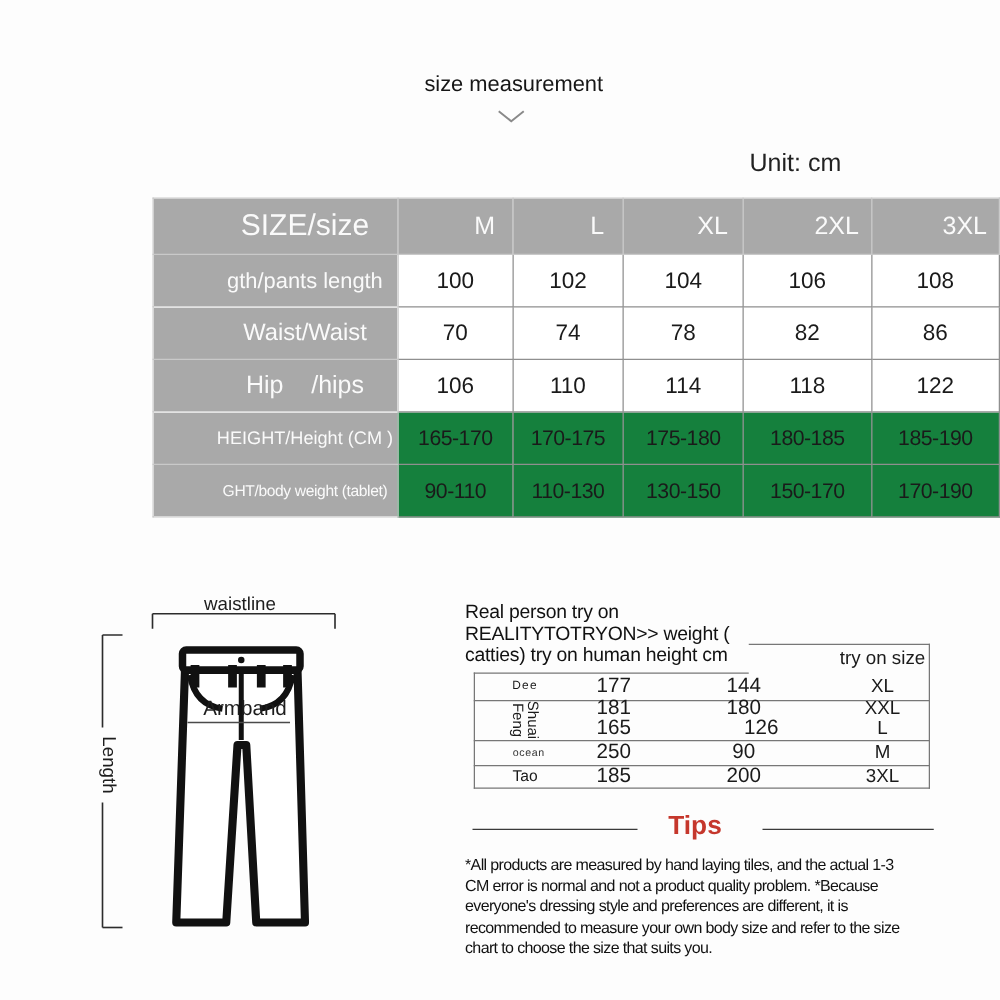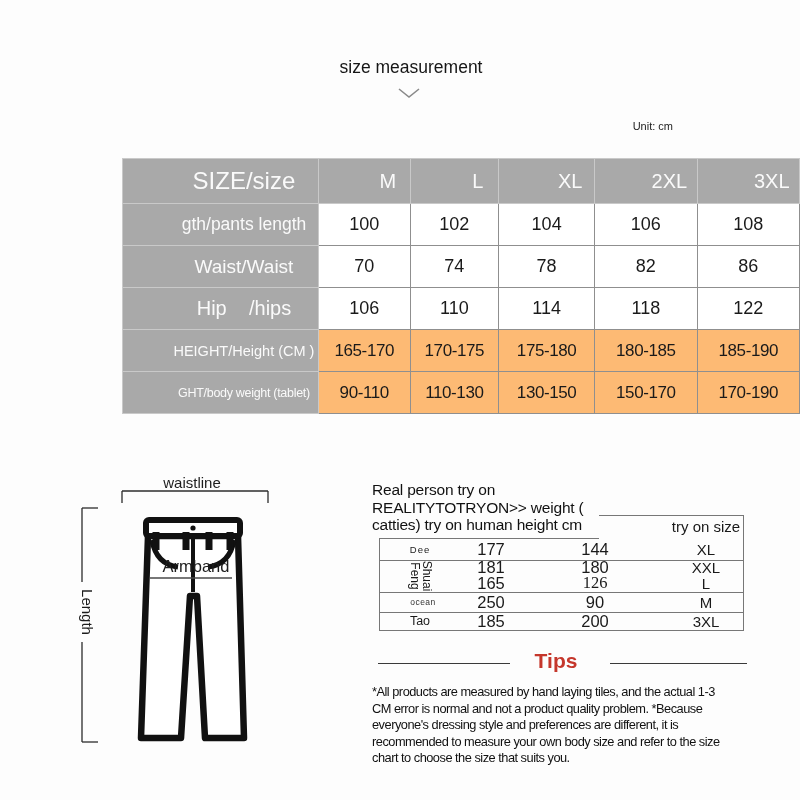--- a/index.html
+++ b/index.html
@@ -5,39 +5,39 @@
   html,body{margin:0;padding:0;}
   body{
     width:800px;height:800px;position:relative;overflow:hidden;
     background:#fdfdfd;color:#1a1a1a;
     font-family:"Liberation Sans","DejaVu Sans",sans-serif;
   }
   
   .page-title{position:absolute;top:57px;left:0;width:822px;text-align:center;
     font-size:17.5px;color:#161616;}
   .chevron{position:absolute;top:87px;left:397px;width:24px;height:12px;}
-  .unit-label{position:absolute;top:120px;right:127px;font-size:11px;color:#222;}
+  .unit-label{position:absolute;top:120px;right:127px;font-size:20px;color:#222;}
   
   table.size-table{position:absolute;left:122px;top:158px;border-collapse:collapse;table-layout:fixed;}
   .size-table th,.size-table td{
     border:1px solid var(--border-gray,#8f8f8f);
     text-align:center;vertical-align:middle;padding:0;font-weight:400;}
   .size-table thead tr{height:45px;}
   .size-table tbody tr{height:42px;}
   .size-table .gray{background:var(--table-gray,#a9a9a9);color:#fafafa;border-color:#c9c9c9;padding-left:47px;}
   .col-label{width:157px;font-size:24px;}
   .col-size{width:79px;font-size:20px;}
   .row-label{white-space:pre;overflow:hidden;}
   .rl0{font-size:17.5px;}
   .rl1{font-size:19px;}
   .rl2{font-size:20px;}
   .rl3{font-size:14.5px;}
   .rl4{font-size:12.5px;letter-spacing:-0.3px;}
   td.val-big{font-size:18px;background:#fff;}
-  td.val-small{font-size:17px;letter-spacing:-0.4px;background:#fdba74;}
+  td.val-small{font-size:17px;letter-spacing:-0.4px;background:#15803d;}
   
   .pants-svg{position:absolute;left:40px;top:470px;}
   .pants-svg text{font-family:"Liberation Sans","DejaVu Sans",sans-serif;fill:#1d1d1d;}
   
   .tryon-header{position:absolute;left:372px;top:481px;font-size:15.5px;
     line-height:17.5px;letter-spacing:-0.2px;color:#111;}
   .tryon-table{position:absolute;left:379px;top:515px;width:365px;height:116px;}
   .tline{position:absolute;background:#777;}
   .tryon-size-header{position:absolute;top:3px;left:277px;width:100px;text-align:center;font-size:15px;}
   .cellc{position:absolute;transform:translateY(-50%);text-align:center;}
@@ -173,21 +173,21 @@
       <div class="cellc tn0" style="left: 0px; width: 82px; top: 34px;">Dee</div>
       <div class="cellc tryon-val" style="left: 62px; width: 100px; top: 34px;">177</div>
       <div class="cellc tryon-val" style="left: 166px; width: 100px; top: 34px;">144</div>
       <div class="cellc tryon-sizeval" style="left: 277px; width: 100px; top: 34px;">XL</div>
       <div class="cellc tn1" style="left: 0px; width: 82px; top: 61px;">Shuai
 Feng</div>
       <div class="cellc tryon-val" style="left: 62px; width: 100px; top: 52px;">181</div>
       <div class="cellc tryon-val" style="left: 166px; width: 100px; top: 52px;">180</div>
       <div class="cellc tryon-sizeval" style="left: 277px; width: 100px; top: 52px;">XXL</div>
       <div class="cellc tryon-val" style="left: 62px; width: 100px; top: 68px;">165</div>
-      <div class="cellc tryon-val" style="left: 166px; width: 100px; top: 68px; font-family: Liberation Serif, serif;">126</div>
+      <div class="cellc tryon-val" style="left: 180px; width: 100px; top: 68px;">126</div>
       <div class="cellc tryon-sizeval" style="left: 277px; width: 100px; top: 68px;">L</div>
       <div class="cellc tn2" style="left: 3px; width: 82px; top: 87px;">ocean</div>
       <div class="cellc tryon-val" style="left: 62px; width: 100px; top: 87px;">250</div>
       <div class="cellc tryon-val" style="left: 166px; width: 100px; top: 87px;">90</div>
       <div class="cellc tryon-sizeval" style="left: 277px; width: 100px; top: 87px;">M</div>
       <div class="cellc tn3" style="left: 0px; width: 82px; top: 106px;">Tao</div>
       <div class="cellc tryon-val" style="left: 62px; width: 100px; top: 106px;">185</div>
       <div class="cellc tryon-val" style="left: 166px; width: 100px; top: 106px;">200</div>
       <div class="cellc tryon-sizeval" style="left: 277px; width: 100px; top: 106px;">3XL</div>
     </div>

